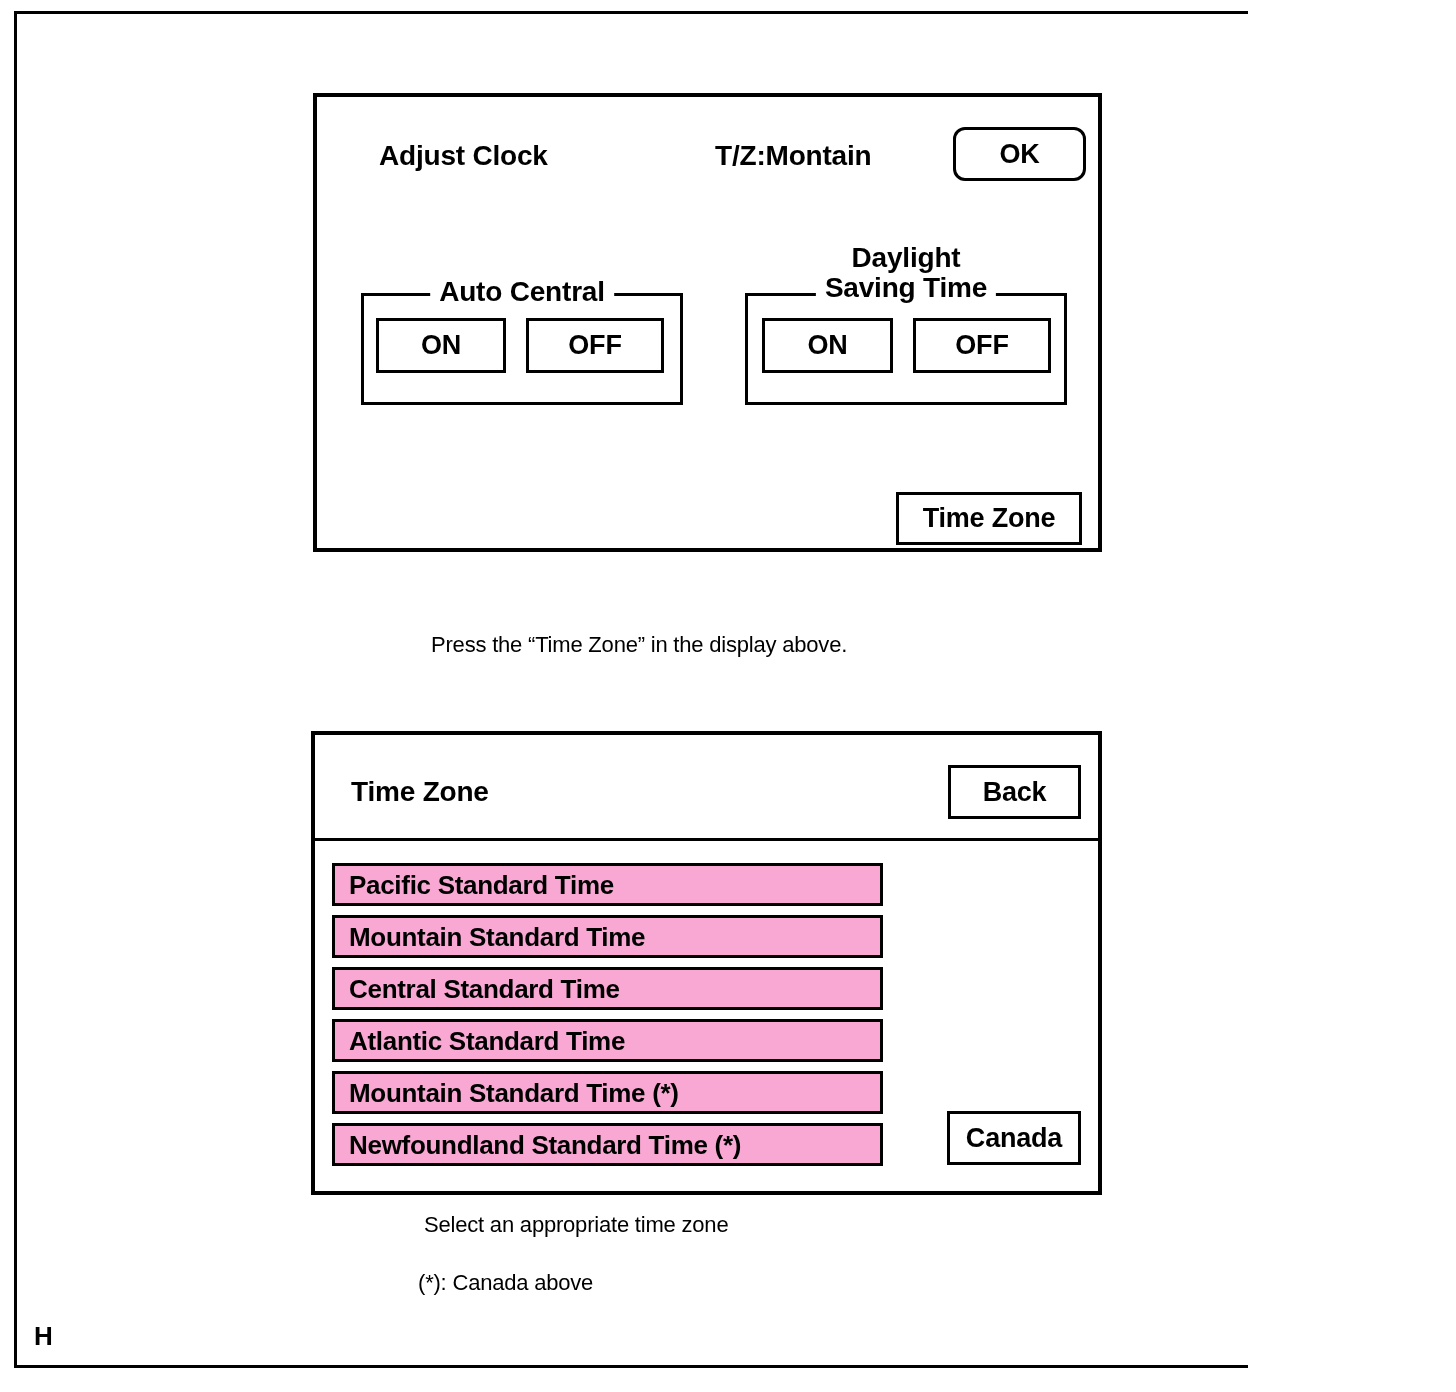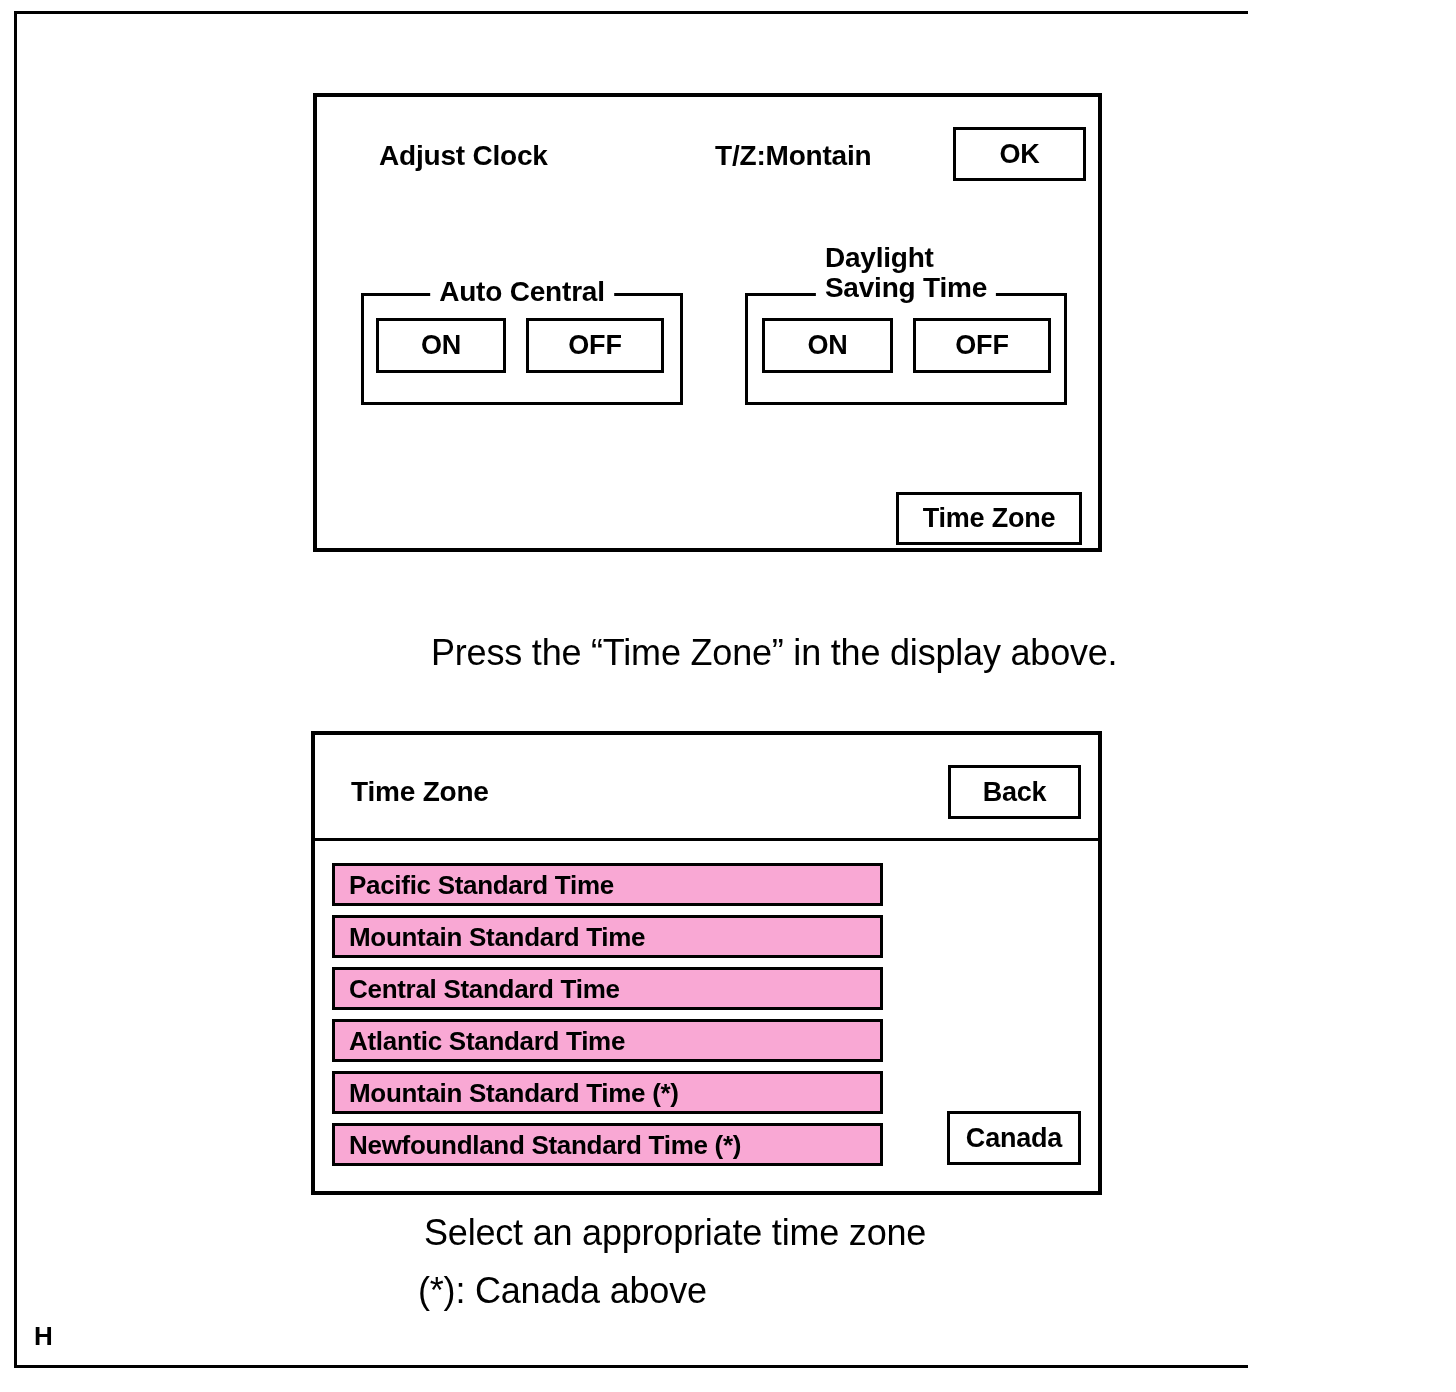--- a/index.html
+++ b/index.html
@@ -79,20 +79,21 @@
     top: 43px;
     font-size: 28px;
     font-weight: 700;
     letter-spacing: -0.2px;
   }
   #ok-button {
     left: 636px;
     top: 30px;
     width: 133px;
     height: 54px;
+    border-radius: 12px;
   }
   #time-zone-button {
     left: 579px;
     top: 395px;
     width: 186px;
     height: 53px;
   }
 
   
   .groupbox {
@@ -113,21 +114,21 @@
     position: absolute;
     top: -16px;
     left: 50%;
     transform: translateX(-50%);
     background: #ffffff;
     padding: 0 9px;
     font-size: 28px;
     font-weight: 700;
     line-height: 30px;
     white-space: nowrap;
-    text-align: left;
+    text-align: center;
     letter-spacing: -0.2px;
   }
   .gb-legend.two-line {
     top: -50px;
   }
   .gb-buttons {
     position: absolute;
     left: 0;
     top: 0;
     width: 100%;
@@ -205,21 +206,21 @@
   #others-button {
     left: 632px;
     top: 376px;
     width: 134px;
     height: 54px;
   }
 
   
   .caption {
     position: absolute;
-    font-size: 36px;
+    font-size: 22px;
     font-weight: 400;
     letter-spacing: -0.2px;
     white-space: nowrap;
   }
   #caption-press-time-zone { left: 431px; top: 632px; }
   #caption-select-zone     { left: 424px; top: 1212px; }
   #caption-canada-only     { left: 418px; top: 1270px; }
 
   
   #sheet-mark {

